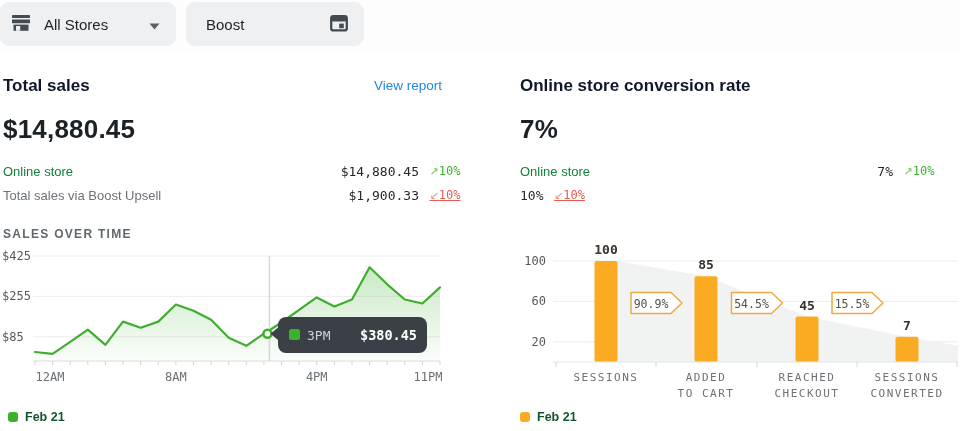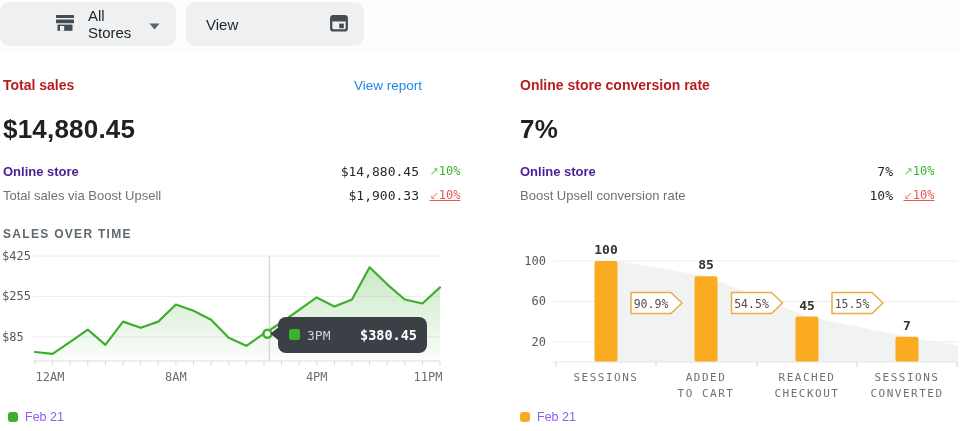--- a/index.html
+++ b/index.html
@@ -9,59 +9,59 @@
   }
 
   
   .topbar{position:absolute;left:0;top:0;width:960px;height:52px;background:#fdfdfd;}
   .pill-btn{
     position:absolute;top:2px;height:44px;background:#eef0f1;border:none;border-radius:9px;
     display:flex;align-items:center;cursor:pointer;font-family:"Liberation Sans",sans-serif;
     font-size:15px;color:#1d2226;padding:0;
   }
   .pill-btn .btn-label{flex:1;text-align:left;}
-  #store-btn{left:0;width:176px;padding-left:44px;}
+  #store-btn{left:0;width:176px;}
   #store-btn .btn-icon{margin:0 12px 0 10px;}
   #store-btn .chev{margin-right:16px;}
   #date-btn{left:186px;width:178px;}
   #date-btn .btn-label{margin-left:20px;}
   #date-btn .btn-icon{margin-right:14px;}
 
   
   .panel{position:absolute;top:52px;}
   #sales-panel{left:3px;width:463px;}
   #conversion-panel{left:520px;width:420px;}
 
   .panel-head{position:relative;height:24px;margin-top:24px;}
-  .panel-title{font-size:14px;font-weight:bold;color:#b91c1c;}
+  .panel-title{font-size:17px;font-weight:bold;color:#0f172a;}
   .view-report{
-    position:absolute;right:44px;top:2px;font-size:13.5px;color:#1e88e5;
+    position:absolute;right:24px;top:2px;font-size:13.5px;color:#1e88e5;
     text-decoration:none;cursor:pointer;
   }
   .big-value{font-size:26px;font-weight:bold;color:#1c2125;margin-top:14px;letter-spacing:.2px;}
 
   .metric-rows{margin-top:14px;}
   .metric-row{display:flex;align-items:center;height:24px;font-size:13px;}
   .metric-label{flex:1;color:#6b7278;}
-  .metric-label.strong{color:#4c1d95;font-weight:bold;}
+  .metric-label.strong{color:#15803d;font-weight:normal;}
   .metric-value{font-family:"DejaVu Sans Mono",monospace;font-size:13px;color:#25292c;text-align:right;}
   .metric-delta{width:42px;padding-left:5px;font-family:"DejaVu Sans Mono",monospace;font-size:12px;white-space:nowrap;text-align:center;}
   .metric-delta .arr{font-family:"DejaVu Sans",sans-serif;font-size:11px;}
   .delta-up{color:#3cb22c;}
   .delta-up .arr{color:#6fcd5d;}
   .delta-down{color:#e25d50;text-decoration:underline;}
   .delta-down .arr{color:#ee9386;}
 
   .section-title{margin-top:20px;font-size:12px;font-weight:bold;color:#5f686e;letter-spacing:1.3px;}
 
   .chart-svg{position:absolute;}
   #sales-chart{left:0;top:250px;}
   #funnel-chart{left:520px;top:240px;}
 
-  .legend{position:absolute;top:410px;display:flex;align-items:center;font-size:12.5px;color:#8b5cf6;}
+  .legend{position:absolute;top:410px;display:flex;align-items:center;font-size:12.5px;color:#14532d;font-weight:bold;}
   #sales-legend{left:8px;}
   #funnel-legend{left:520px;}
   .legend-swatch{width:10px;height:10px;border-radius:3px;margin-right:7px;}
 
   
   svg text{font-family:"DejaVu Sans Mono",monospace;}
   .ytick-label{fill:#55595c;font-size:12px;}
   .xtick-label{fill:#6a7074;font-size:12px;}
   .bar-value{fill:#38322a;font-size:13px;font-weight:bold;}
   .badge-label{fill:#55504a;font-size:11.5px;}
@@ -87,21 +87,21 @@
     </span>
     <span class="btn-label">All Stores</span>
     <span class="chev">
       <svg width="11" height="7" viewBox="0 0 11 7">
           <polygon points="0.5,0.5 10.5,0.5 5.5,6.5" fill="#5a6166"></polygon>
         </svg>
     </span>
   </button>
 
   <button class="pill-btn" id="date-btn">
-    <span class="btn-label">View</span>
+    <span class="btn-label">Boost</span>
     <span class="btn-icon">
       <svg width="22" height="22" viewBox="0 0 22 22">
         <rect x="3.2" y="4.2" width="15.6" height="14.2" rx="2.2" fill="none" stroke="#444c53" stroke-width="2.3"></rect>
         <rect x="3.2" y="4.2" width="15.6" height="5.2" rx="1.6" fill="#444c53"></rect>
         <rect x="11.2" y="11.6" width="4.6" height="4.6" fill="#444c53"></rect>
       </svg>
     </span>
   </button>
 </div>
 
@@ -194,21 +194,20 @@
   </div>
   <div class="big-value">7%</div>
 
   <div class="metric-rows">
     <div class="metric-row">
       <span class="metric-label strong">Online store</span>
       <span class="metric-value">7%</span>
       <span class="metric-delta delta-up"><span class="arr">↗</span><span>10%</span></span>
     </div>
     <div class="metric-row">
-      <span class="metric-label">Boost Upsell conversion rate</span>
       <span class="metric-value">10%</span>
       <span class="metric-delta delta-down"><span class="arr">↙</span><span>10%</span></span>
     </div>
   </div>
 
 </div>
 
 <svg class="chart-svg" id="funnel-chart" width="440" height="170" viewBox="0 0 440 170">
     <line x1="33" x2="438" y1="21" y2="21" stroke="#ececed" stroke-width="1"></line>
     <text x="26" y="25" text-anchor="end" class="ytick-label">100</text>

